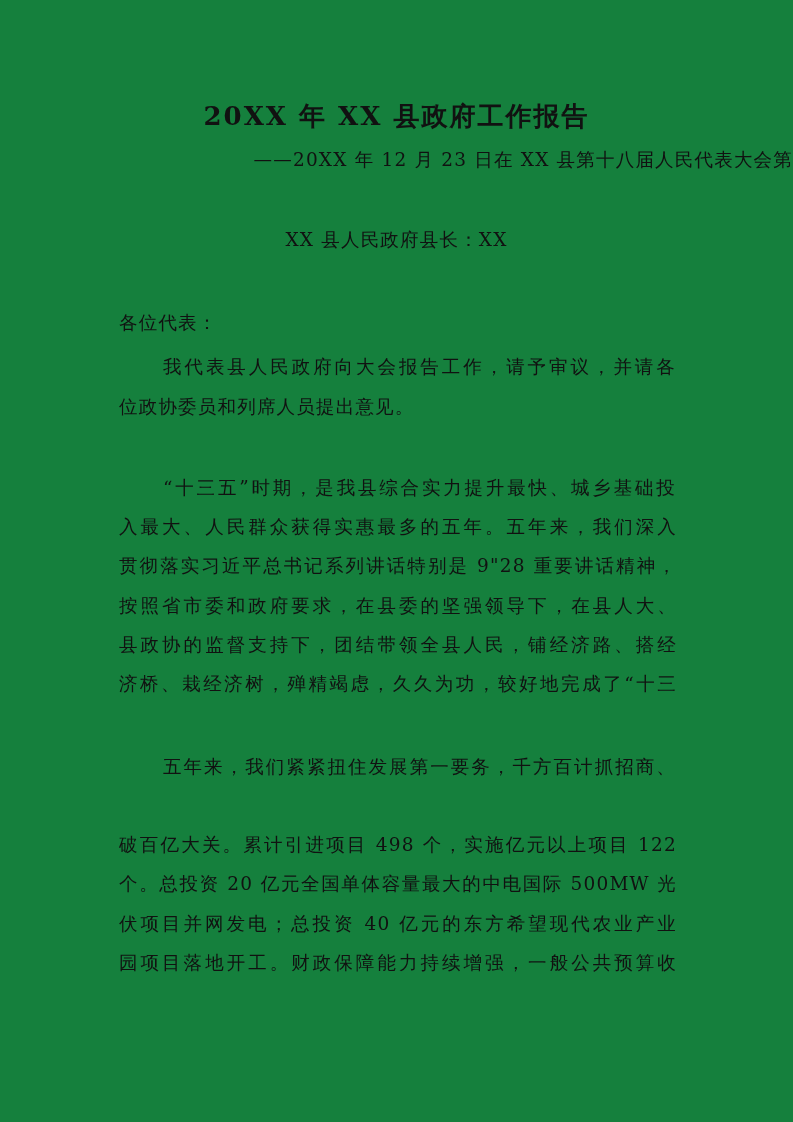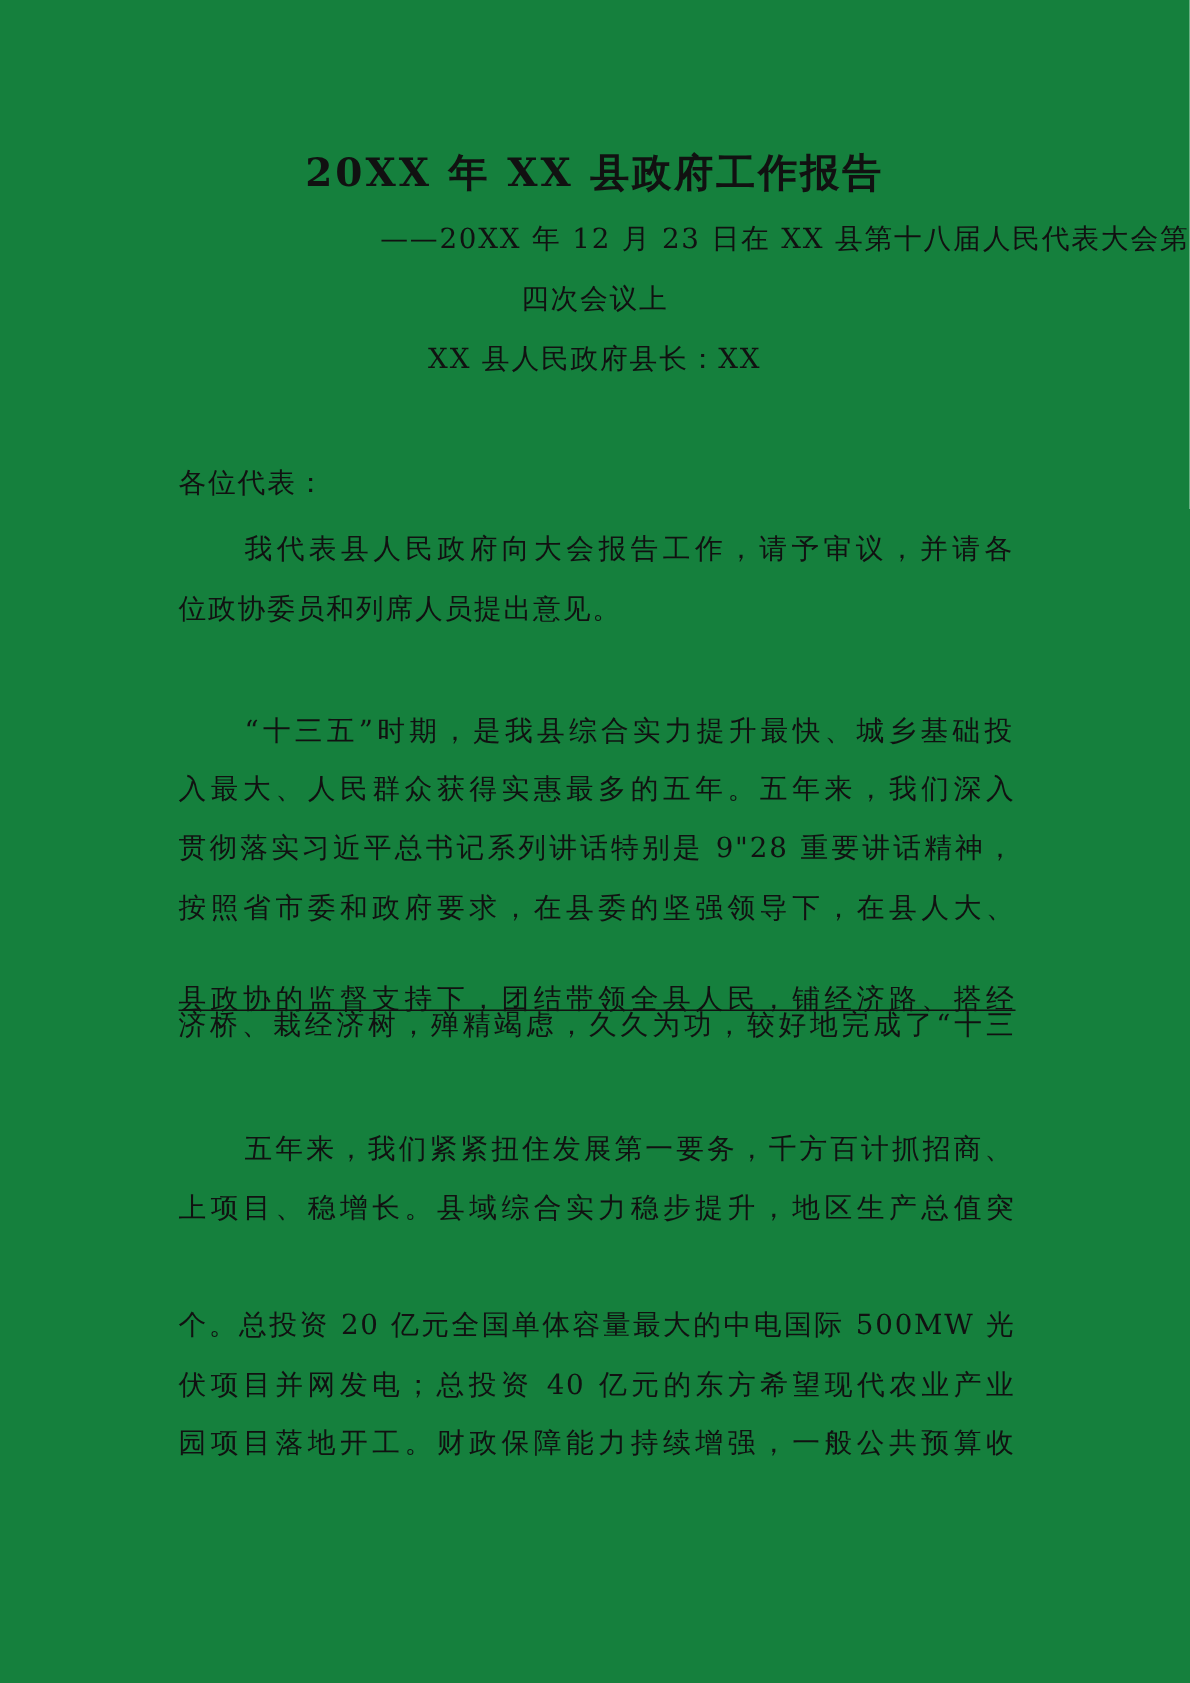--- a/index.html
+++ b/index.html
@@ -12,34 +12,33 @@
   .subtitle { font-size:18.5px; }
   .heading { font-weight:bold; font-family:"DejaVu Sans", "Liberation Sans", sans-serif; letter-spacing:0.5px; }
   .just { text-align:justify; text-align-last:justify; }
 </style>
 </head>
 <body>
 
 <div class="page">
   <div class="line center title" style="top:104px;">20XX 年 XX 县政府工作报告</div>
   <div class="line center subtitle" style="top:148px;text-align:right;">——20XX 年 12 月 23 日在 XX 县第十八届人民代表大会第</div>
-  <div class="line center subtitle" style="top:188px;">四次会议上</div>
   <div class="line center subtitle" style="top:228px;">XX 县人民政府县长：XX</div>
 
   <div class="line" style="top:311px;">各位代表：</div>
 
   <div class="line just" style="top:355px; left:163px; width:513px;">我代表县人民政府向大会报告工作，请予审议，并请各</div>
   <div class="line" style="top:395px;">位政协委员和列席人员提出意见。</div>
 
 
   <div class="line just" style="top:476px; left:163px; width:513px;">“十三五”时期，是我县综合实力提升最快、城乡基础投</div>
   <div class="line just" style="top:515px;">入最大、人民群众获得实惠最多的五年。五年来，我们深入</div>
   <div class="line just" style="top:554px;">贯彻落实习近平总书记系列讲话特别是 9"28 重要讲话精神，</div>
   <div class="line just" style="top:594px;">按照省市委和政府要求，在县委的坚强领导下，在县人大、</div>
-  <div class="line just" style="top:655px;text-decoration:underline;">县政协的监督支持下，团结带领全县人民，铺经济路、搭经</div>
+  <div class="line just" style="top:633px;">县政协的监督支持下，团结带领全县人民，铺经济路、搭经</div>
   <div class="line just" style="top:672px;">济桥、栽经济树，殚精竭虑，久久为功，较好地完成了“十三</div>
 
   <div class="line just" style="top:755px; left:163px; width:513px;">五年来，我们紧紧扭住发展第一要务，千方百计抓招商、</div>
-  <div class="line just" style="top:794px;">上项目、稳增长。县域综合实力稳步提升，地区生产总值突</div>
+  <div class="line just" style="top:833px;">破百亿大关。累计引进项目 498 个，实施亿元以上项目 122</div>
   <div class="line just" style="top:872px;">个。总投资 20 亿元全国单体容量最大的中电国际 500MW 光</div>
   <div class="line just" style="top:912px;">伏项目并网发电；总投资 40 亿元的东方希望现代农业产业</div>
   <div class="line just" style="top:951px;">园项目落地开工。财政保障能力持续增强，一般公共预算收</div>
 </div>
 
 </body></html>

